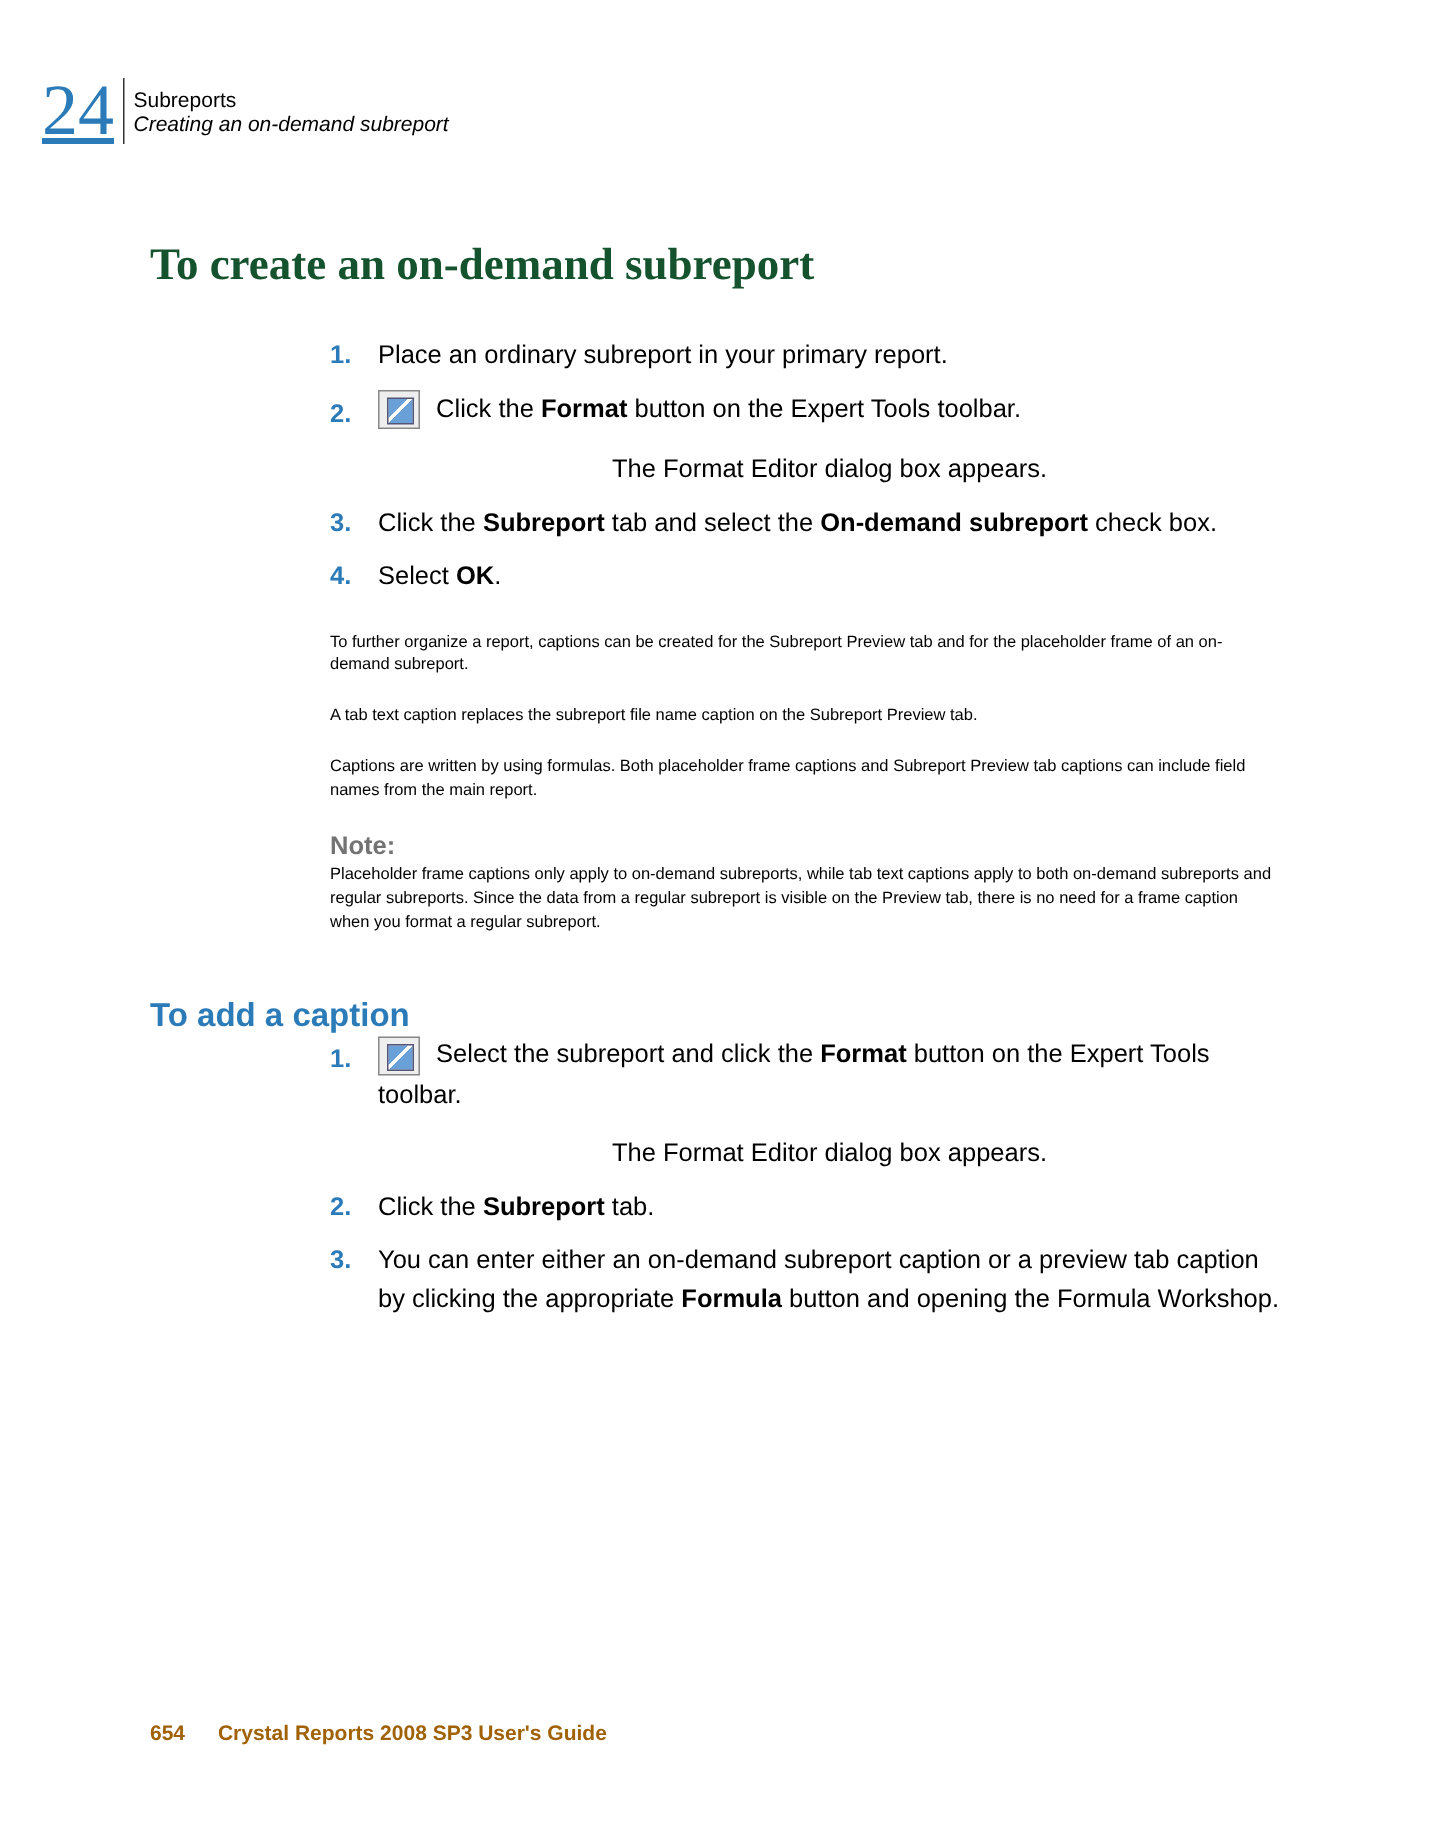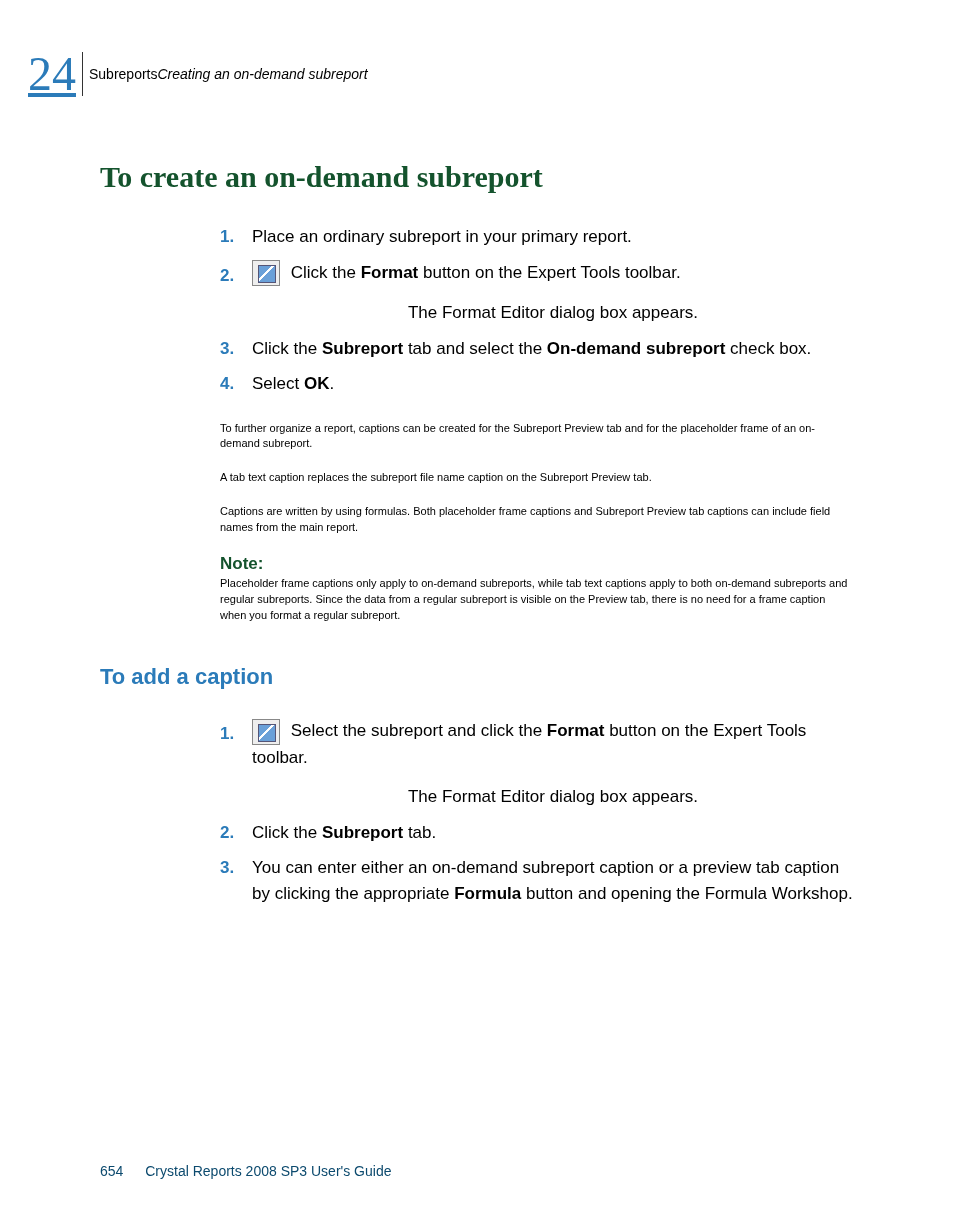--- a/index.html
+++ b/index.html
@@ -27,21 +27,21 @@
       text-decoration: underline;
     }
     .header-divider {
       width: 1px;
       height: 44px;
       background: #333;
       margin: 0 6px;
     }
     .header-text {
       display: flex;
-      flex-direction: row;
+      flex-direction: column;
       justify-content: center;
       font-size: 14px;
     }
     .header-chapter {
       font-weight: normal;
     }
     .header-section {
       font-style: italic;
     }
     .content {
@@ -56,21 +56,20 @@
       color: #14532d;
       font-weight: bold;
       margin-bottom: 30px;
     }
     .h2 {
       font-family: Arial, sans-serif;
       font-size: 22px;
       color: #2b7bb9;
       font-weight: bold;
       margin-top: 40px;
-      margin-bottom: 28px;
     }
     .body-indent {
       margin-left: 120px;
     }
     .ol {
       list-style: none;
       margin-left: 120px;
       margin-bottom: 24px;
     }
     .ol li {
@@ -117,31 +116,32 @@
       height: 16px;
       background: linear-gradient(135deg, #6aa0d8 40%, #fff 40%, #fff 50%, #6aa0d8 50%);
       border: 1px solid #557;
     }
     .para {
       font-size: 11px;
       line-height: 1.45;
       margin-bottom: 18px;
     }
     .note-label {
-      color: #14532d;
+      color: #737373;
       font-weight: bold;
       font-size: 17px;
       margin-bottom: 2px;
     }
     .footer {
       position: absolute;
-      bottom: 48px;
+      bottom: 64px;
       left: 100px;
       font-size: 14px;
-      color: #0c4a6e;
+      color: #a16207;
+      font-weight: bold;
     }
     .footer .page-num {
       margin-right: 18px;
     }
     strong { font-weight: bold; }
   </style>
 </head>
 <body>
 
 <div class="page-header">

